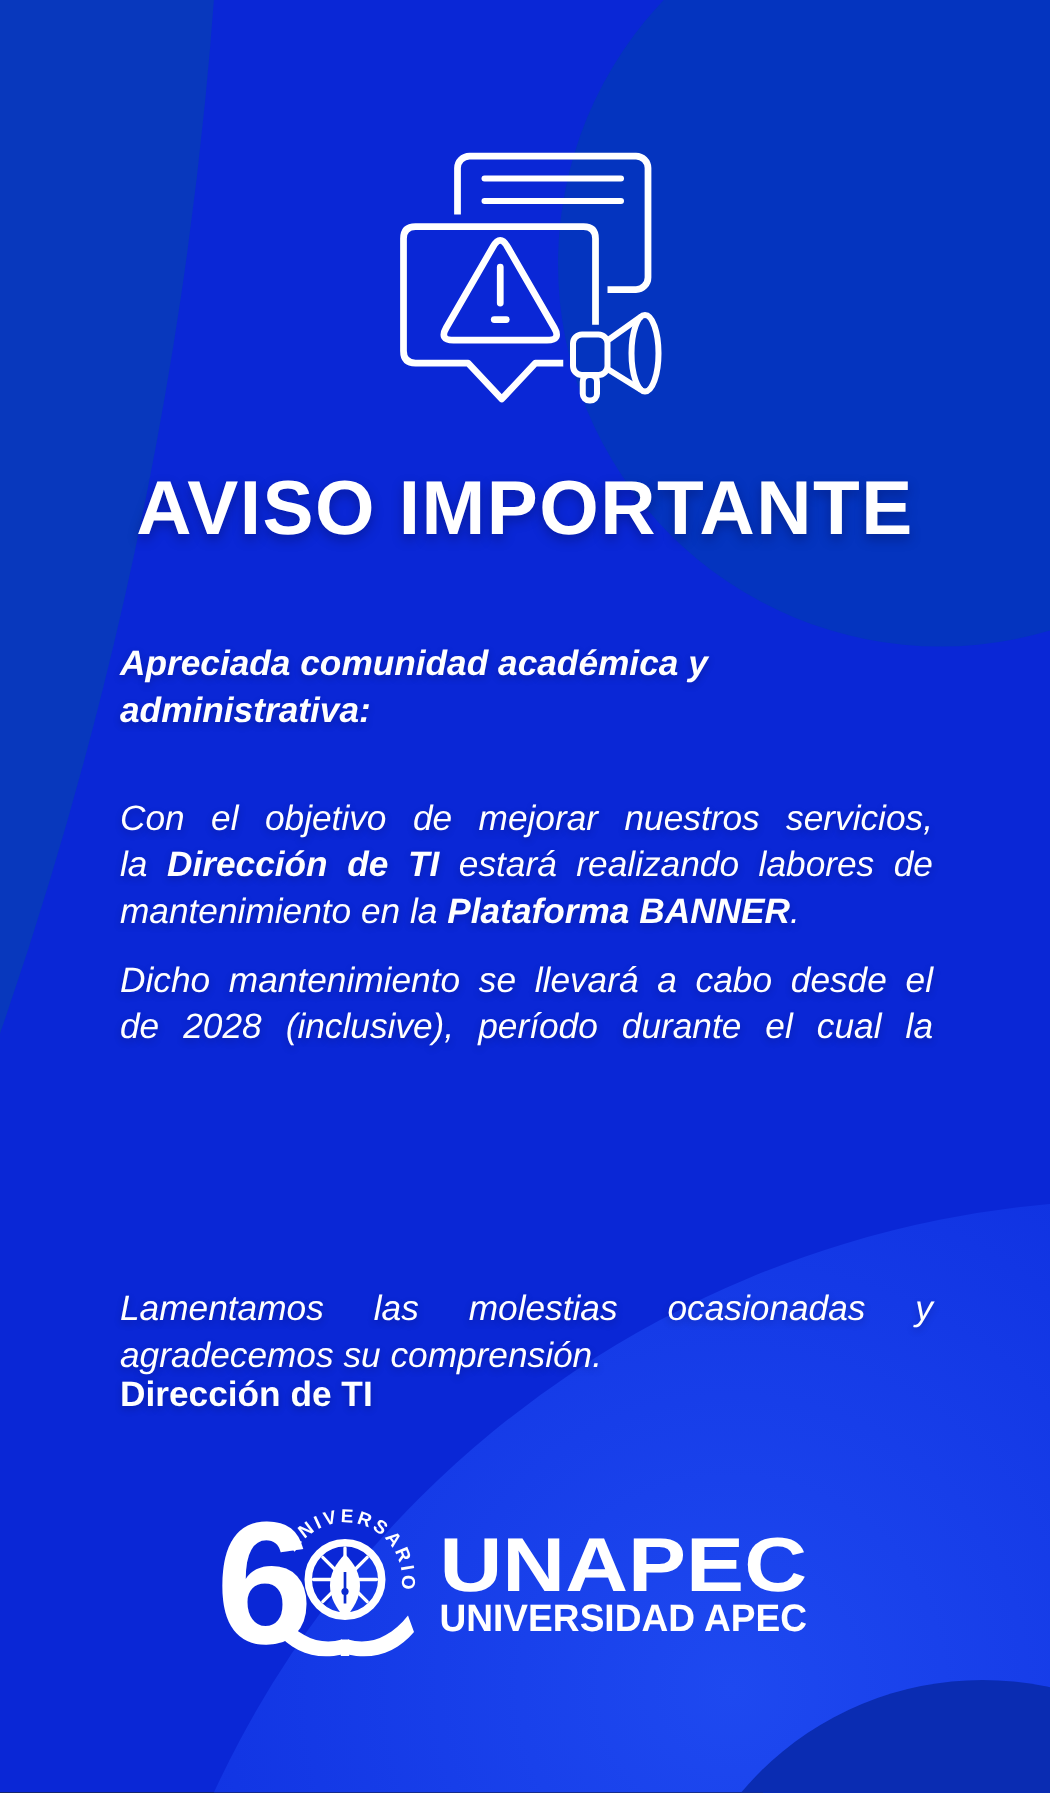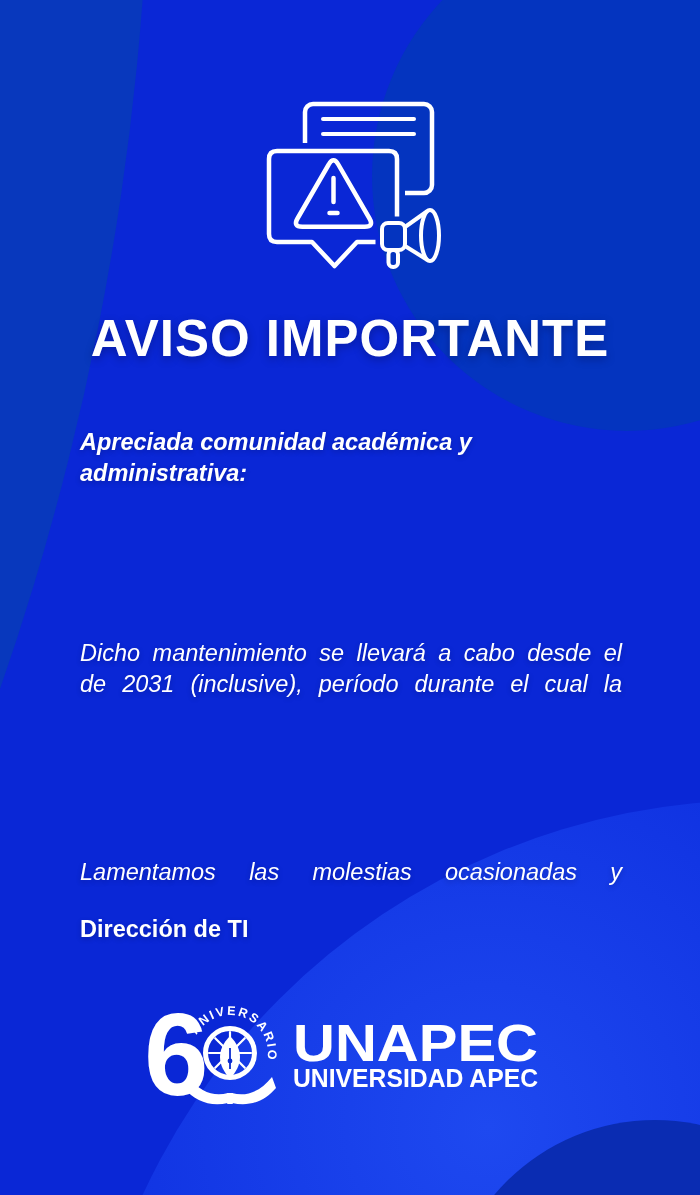--- a/index.html
+++ b/index.html
@@ -96,26 +96,32 @@
       </g>
     </svg>
   </div>
 
   <h1 class="title">AVISO IMPORTANTE</h1>
 
   <div class="tblock greeting">
       <div class="line last"><span>Apreciada comunidad académica y</span></div>
       <div class="line last"><span>administrativa:</span></div>
     </div>
+  <div class="tblock p2">
+      <div class="line"><span>Con el objetivo de mejorar nuestros servicios,</span></div>
+      <div class="line"><span>la </span><b>Dirección de TI</b><span> estará realizando labores de</span></div>
+      <div class="line last"><span>mantenimiento en la </span><b>Plataforma BANNER</b><span>.</span></div>
+    </div>
   <div class="tblock p3">
       <div class="line"><span>Dicho mantenimiento se llevará a cabo desde el</span></div>
-      <div class="line"><span>de 2031 (inclusive), período durante el cual la</span></div>
+      <div class="line"><span>de 2028 (inclusive), período durante el cual la</span></div>
     </div>
   <div class="tblock p4">
       <div class="line"><span>Lamentamos las molestias ocasionadas y</span></div>
+      <div class="line last"><span>agradecemos su comprensión.</span></div>
     </div>
   <div class="tblock signature">Dirección de TI</div>
 
   <div class="logo-wrap">
     <svg width="425" height="105" viewBox="0 0 425 105">
       <text x="4" y="92" font-size="116" font-weight="700" fill="#fff">6</text>
 
       <g>
         <circle cx="90" cy="50" r="24.5" fill="none" stroke="#fff" stroke-width="5"></circle>
         <g stroke="#fff" stroke-width="2.2" stroke-linecap="round">

